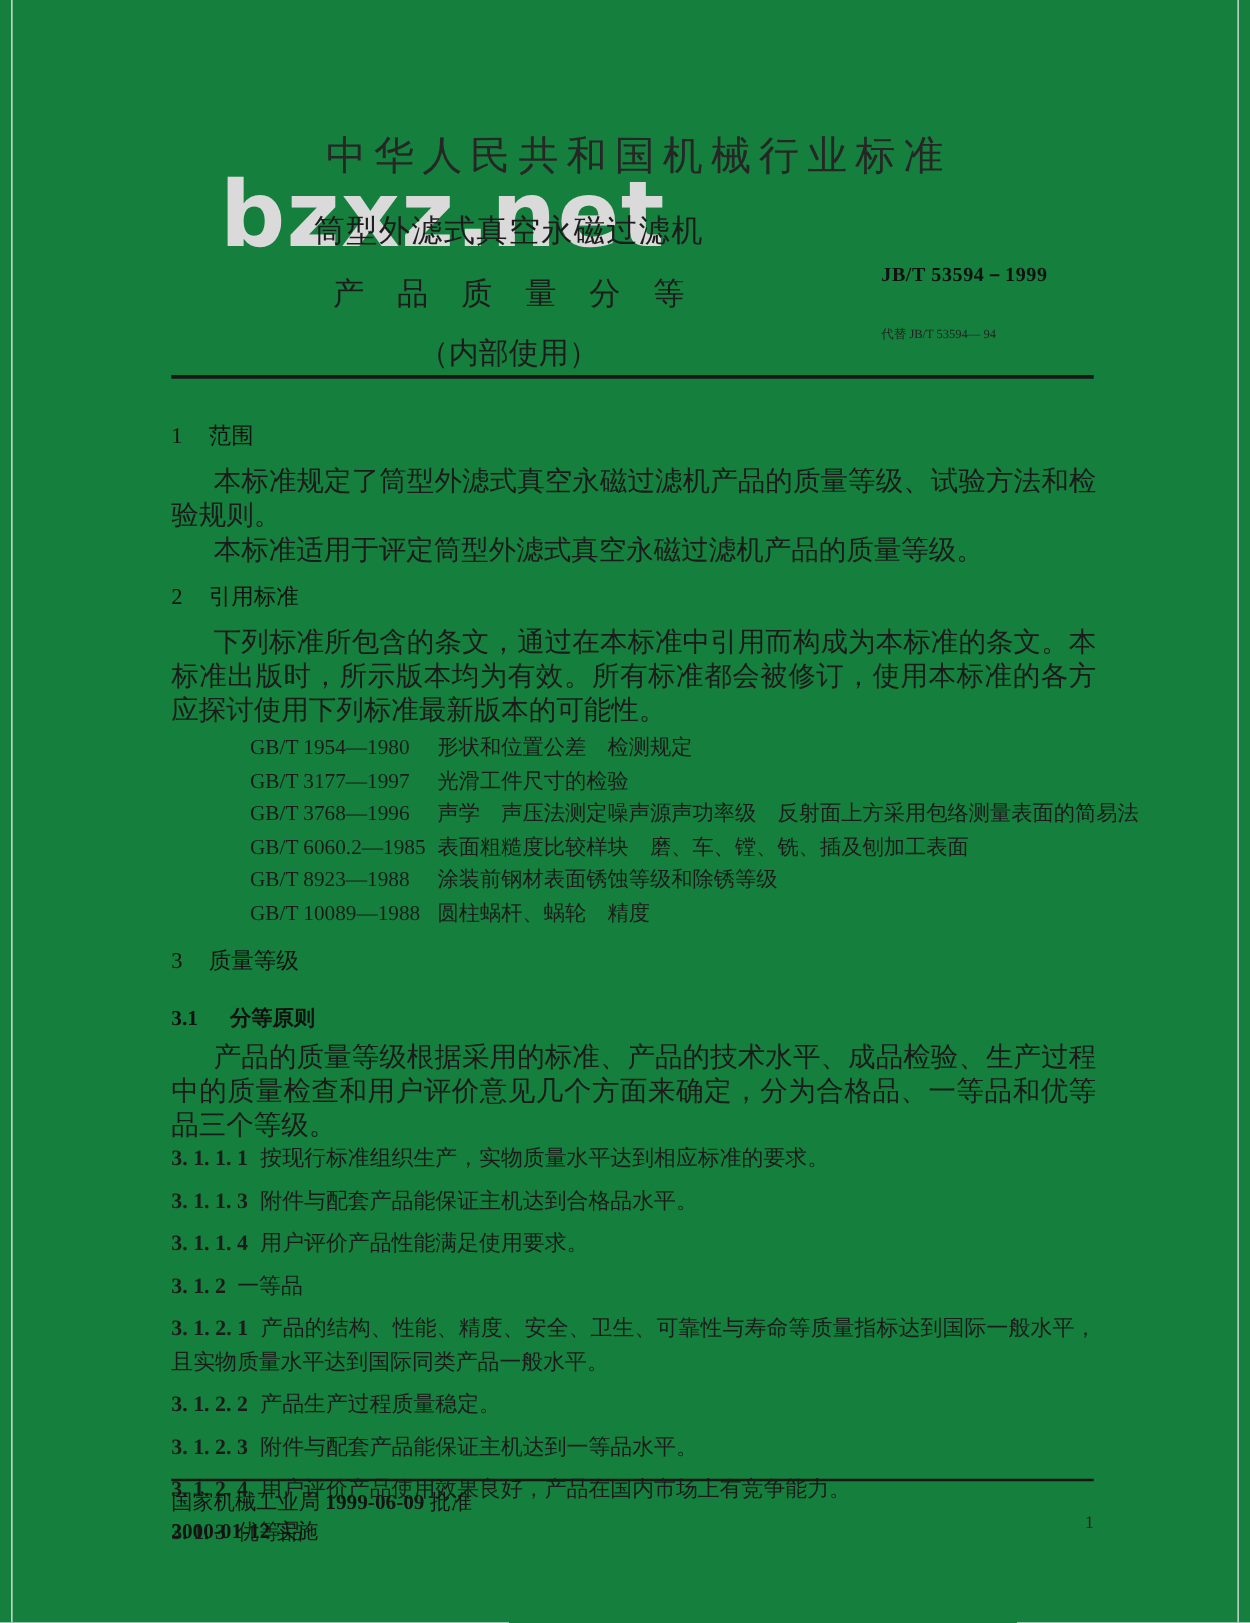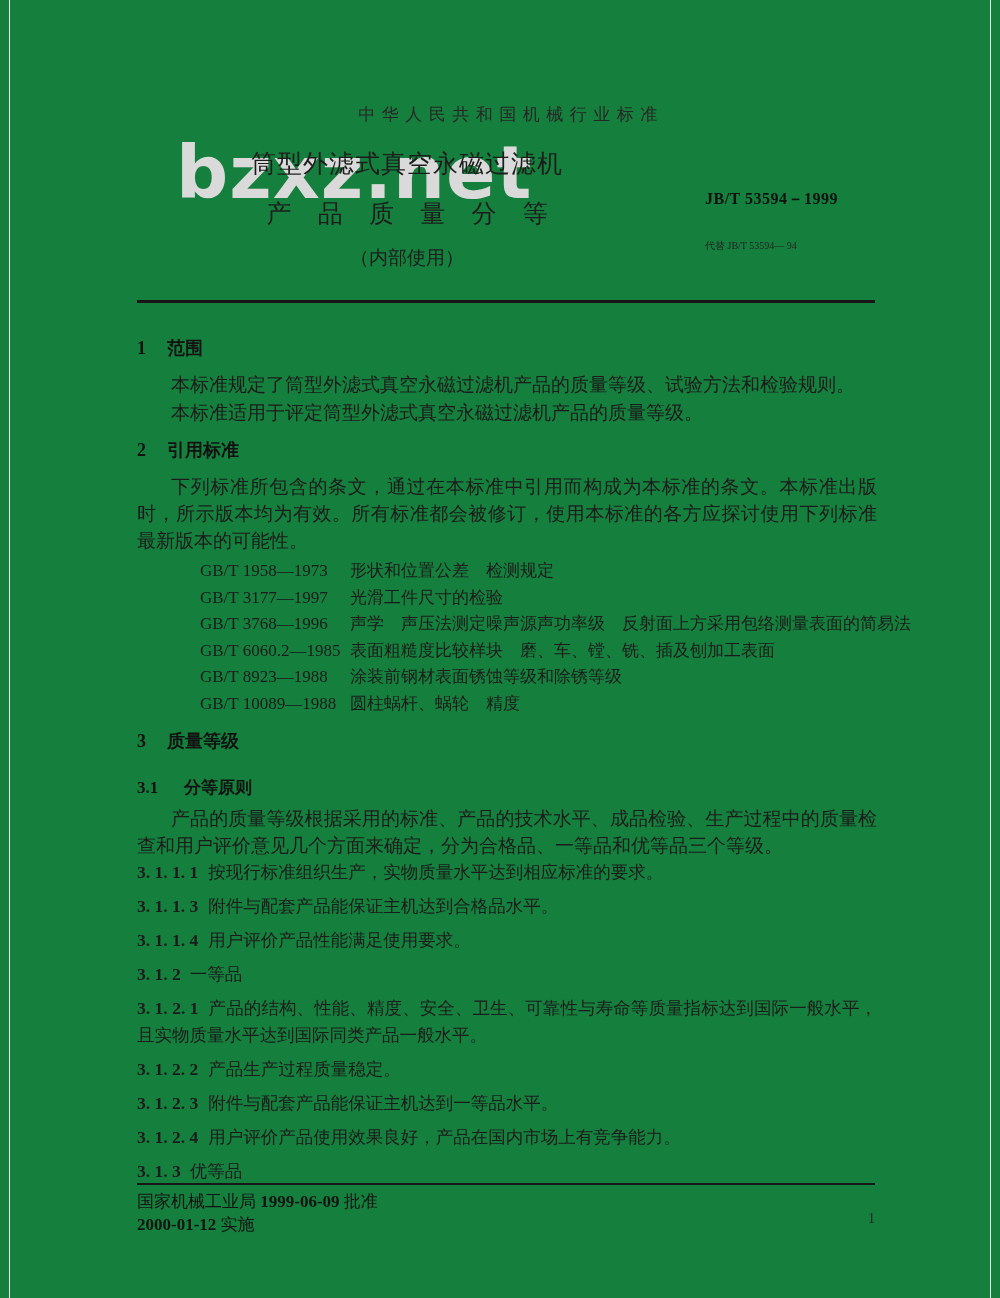--- a/index.html
+++ b/index.html
@@ -47,21 +47,21 @@
   }
   
   .doc-header {
     position: absolute;
     left: 137px;
     top: 103px;
     width: 738px;
     z-index: 2;
   }
   .ministry-line {
-    font-size: 17px;
+    font-size: 32px;
     letter-spacing: 6.5px;
     text-align: center;
     padding-left: 10px;
     color: #262626;
     white-space: nowrap;
   }
   .title-row {
     position: relative;
     margin-top: 21px;
   }
@@ -77,21 +77,21 @@
   }
   .title-sub {
     font-size: 25px;
     letter-spacing: 10px;
     padding-left: 10px;
     margin-top: 17px;
     color: #1c1c1c;
     white-space: nowrap;
   }
   .title-note {
-    font-size: 19px;
+    font-size: 24px;
     margin-top: 15px;
     color: #1c1c1c;
     white-space: nowrap;
   }
   .std-no {
     position: absolute;
     right: 0;
     top: 42px;
     text-align: left;
     width: 170px;
@@ -131,36 +131,36 @@
   
   .body {
     position: absolute;
     left: 137px;
     top: 336px;
     width: 740px;
     z-index: 2;
   }
   .h1 {
     font-size: 18px;
-    font-weight: bold;
+    font-weight: normal;
     color: #111;
     margin-bottom: 11px;
     white-space: nowrap;
   }
   .h1 .num { display: inline-block; min-width: 30px; }
   .h2 {
     font-size: 17px;
     font-weight: bold;
     color: #111;
     margin-bottom: 6px;
     white-space: nowrap;
   }
   .h2 .num { display: inline-block; min-width: 47px; }
   .para {
-    font-size: 19px;
+    font-size: 22px;
     line-height: 27px;
     text-indent: 34px;
     color: #1b1b1b;
     text-align: justify;
   }
   .para-tight { margin-bottom: 1px; }
   .gap-sm { height: 12px; }
   
   .ref-list { margin: 4px 0 0 0; }
   .ref-row {
@@ -257,21 +257,21 @@
 
     <div class="gap-sm"></div>
 
     <div class="h1">
       <span class="num">2</span><span>引用标准</span>
     </div>
     <div class="para">下列标准所包含的条文，通过在本标准中引用而构成为本标准的条文。本标准出版时，所示版本均为有效。所有标准都会被修订，使用本标准的各方应探讨使用下列标准最新版本的可能性。</div>
 
     <div class="ref-list">
       <div class="ref-row">
-        <div class="ref-code">GB/T 1958—1973</div>
+        <div class="ref-code">GB/T 1954—1980</div>
         <div class="ref-title">形状和位置公差　检测规定</div>
       </div>
       <div class="ref-row">
         <div class="ref-code">GB/T 3177—1997</div>
         <div class="ref-title">光滑工件尺寸的检验</div>
       </div>
       <div class="ref-row">
         <div class="ref-code">GB/T 3768—1996</div>
         <div class="ref-title">声学　声压法测定噪声源声功率级　反射面上方采用包络测量表面的简易法</div>
       </div>

